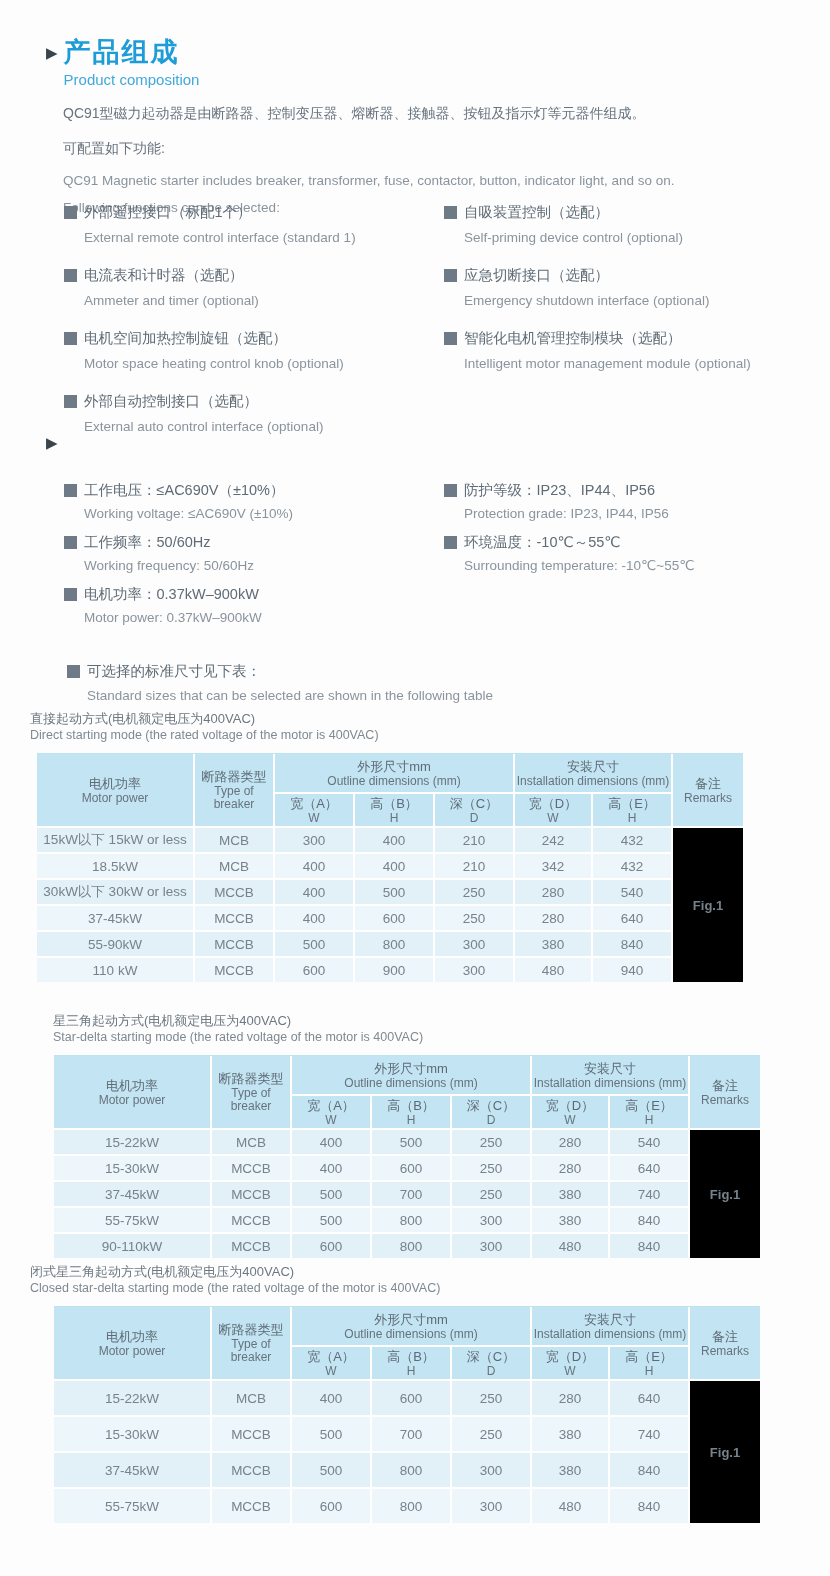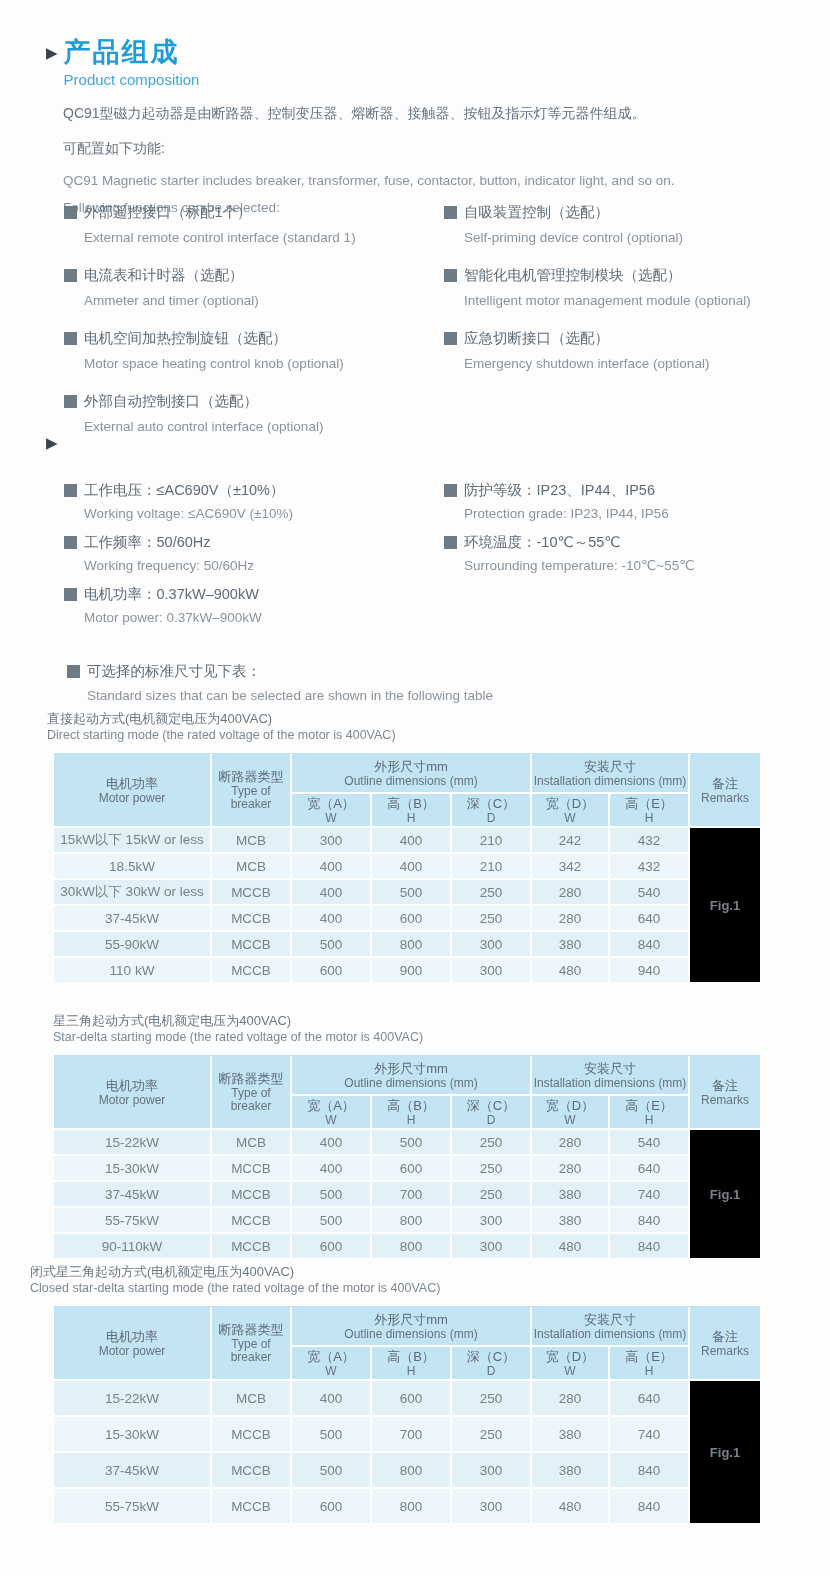--- a/index.html
+++ b/index.html
@@ -63,21 +63,21 @@
       font-size:13.5px;color:#76828c;white-space:nowrap;}
   .grow:nth-child(even) .dc{background:#e2f0f8;}
   .grow:nth-child(odd)  .dc{background:#ecf6fb;}
 
   
   .s-product{position:absolute;top:36px;left:46px;right:20px;}
   .features{position:absolute;top:203px;left:0;width:830px;}
   .s-tech{position:absolute;top:426px;left:46px;}
   .specs{position:absolute;top:481px;left:0;width:830px;}
   .note{position:absolute;top:662px;left:67px;}
-  .tb1{position:absolute;top:710px;left:46px;}
+  .tb1{position:absolute;top:710px;left:29px;}
   .tb2{position:absolute;top:1012px;left:46px;}
   .tb3{position:absolute;top:1263px;left:46px;}
   .tb1 .caps{margin-left:1px;}
   .tb2 .caps{margin-left:7px;}
   .tb3 .caps{margin-left:-16px;}
 </style>
 </head>
 <body>
 
 <div class="page">
@@ -139,31 +139,31 @@
           <div class="li-zh">
             <span class="sq"></span>
             <span>自吸装置控制（选配）</span>
           </div>
           <div class="li-en">Self-priming device control (optional)</div>
         </div>
 
         <div class="li">
           <div class="li-zh">
             <span class="sq"></span>
+            <span>应急切断接口（选配）</span>
+          </div>
+          <div class="li-en">Emergency shutdown interface (optional)</div>
+        </div>
+
+        <div class="li">
+          <div class="li-zh">
+            <span class="sq"></span>
             <span>智能化电机管理控制模块（选配）</span>
           </div>
           <div class="li-en">Intelligent motor management module (optional)</div>
-        </div>
-
-        <div class="li">
-          <div class="li-zh">
-            <span class="sq"></span>
-            <span>应急切断接口（选配）</span>
-          </div>
-          <div class="li-en">Emergency shutdown interface (optional)</div>
         </div>
       </div>
   </div>
 
   <div class="s-tech">
     <div class="sec-head">
       <span class="tri">▶</span>
     </div>
   </div>
 

